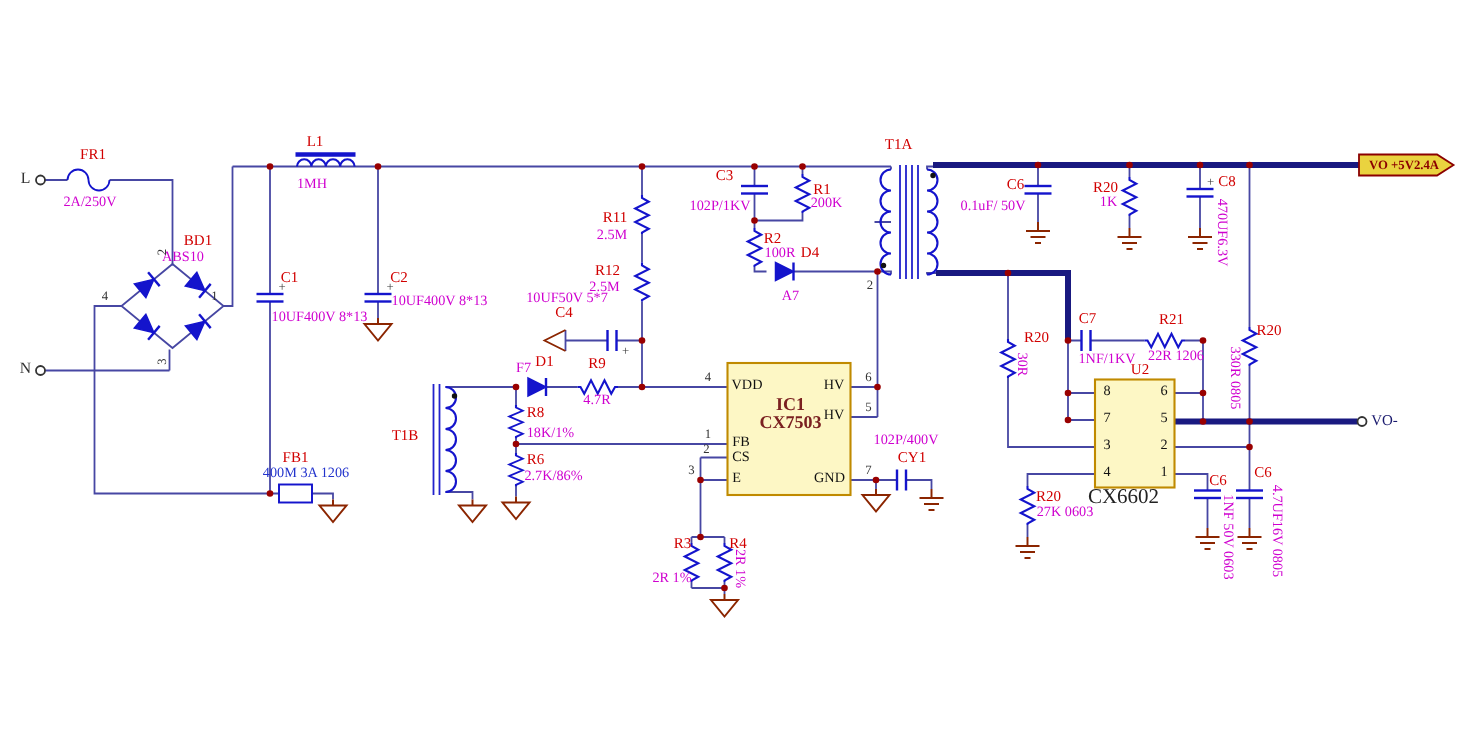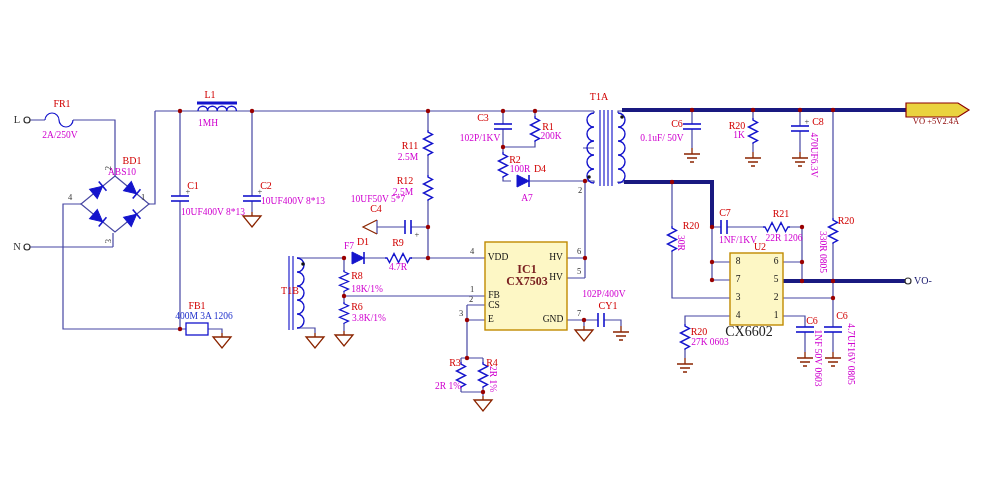--- a/index.html
+++ b/index.html
@@ -9,21 +9,21 @@
   .lbl{position:absolute;white-space:nowrap;transform:translate(-50%,-50%);line-height:1;}
   .ref{color:#d10000;font-size:10px;}
   .val{color:#cf00cf;font-size:9.5px;}
   .valblue{color:#2233cc;font-size:9.5px;}
   .pin{color:#333;font-size:8.5px;}
   .pname{color:#111;font-size:9.5px;}
   .icname{color:#7a2020;font-size:12px;font-weight:bold;}
   .partblk{color:#222;font-size:14px;}
   .dark{color:#333;font-size:10.5px;}
   .net{color:#1a1a6e;font-size:10px;font-weight:normal;}
-  .flagtxt{color:#8b0000;font-size:8.5px;font-weight:normal;margin-top:11px;}
+  .flagtxt{color:#8b0000;font-size:8.5px;font-weight:bold;}
   .vrot{transform:translate(-50%,-50%) rotate(90deg);}
   .vrotm{transform:translate(-50%,-50%) rotate(-90deg);}
 </style>
 </head>
 <body>
 
 <div id="board">
 
 <svg id="wires" width="984" height="500" viewBox="0 0 984 500">
   <defs>
@@ -252,31 +252,31 @@
 <div class="lbl pin" style="left:188px;top:191px">+</div>
 <div class="lbl val" style="left:213px;top:213px">10UF400V 8*13</div>
 
 <div class="lbl ref" style="left:266px;top:186px">C2</div>
 <div class="lbl pin" style="left:260px;top:191px">+</div>
 <div class="lbl val" style="left:293px;top:202px">10UF400V 8*13</div>
 
 <div class="lbl ref" style="left:197px;top:306px">FB1</div>
 <div class="lbl valblue" style="left:204px;top:317px">400M 3A 1206</div>
 
-<div class="lbl ref" style="left:290px;top:291px">T1B</div>
+<div class="lbl ref" style="left:270px;top:291px">T1B</div>
 
 <div class="lbl val" style="left:349px;top:247px">F7</div>
 <div class="lbl ref" style="left:363px;top:242px">D1</div>
 <div class="lbl ref" style="left:398px;top:243px">R9</div>
 <div class="lbl val" style="left:398px;top:268px">4.7R</div>
 
 <div class="lbl ref" style="left:357px;top:276px">R8</div>
 <div class="lbl val" style="left:367px;top:290px">18K/1%</div>
 <div class="lbl ref" style="left:357px;top:307px">R6</div>
-<div class="lbl val" style="left:369px;top:319px">3.8K/1%</div>
+<div class="lbl val" style="left:369px;top:319px">2.7K/86%</div>
 
 <div class="lbl val" style="left:378px;top:200px">10UF50V 5*7</div>
 <div class="lbl ref" style="left:376px;top:209px">C4</div>
 <div class="lbl pin" style="left:417px;top:234px">+</div>
 
 <div class="lbl ref" style="left:410px;top:146px">R11</div>
 <div class="lbl val" style="left:408px;top:158px">2.5M</div>
 <div class="lbl ref" style="left:405px;top:181px">R12</div>
 <div class="lbl val" style="left:403px;top:193px">2.5M</div>
 

